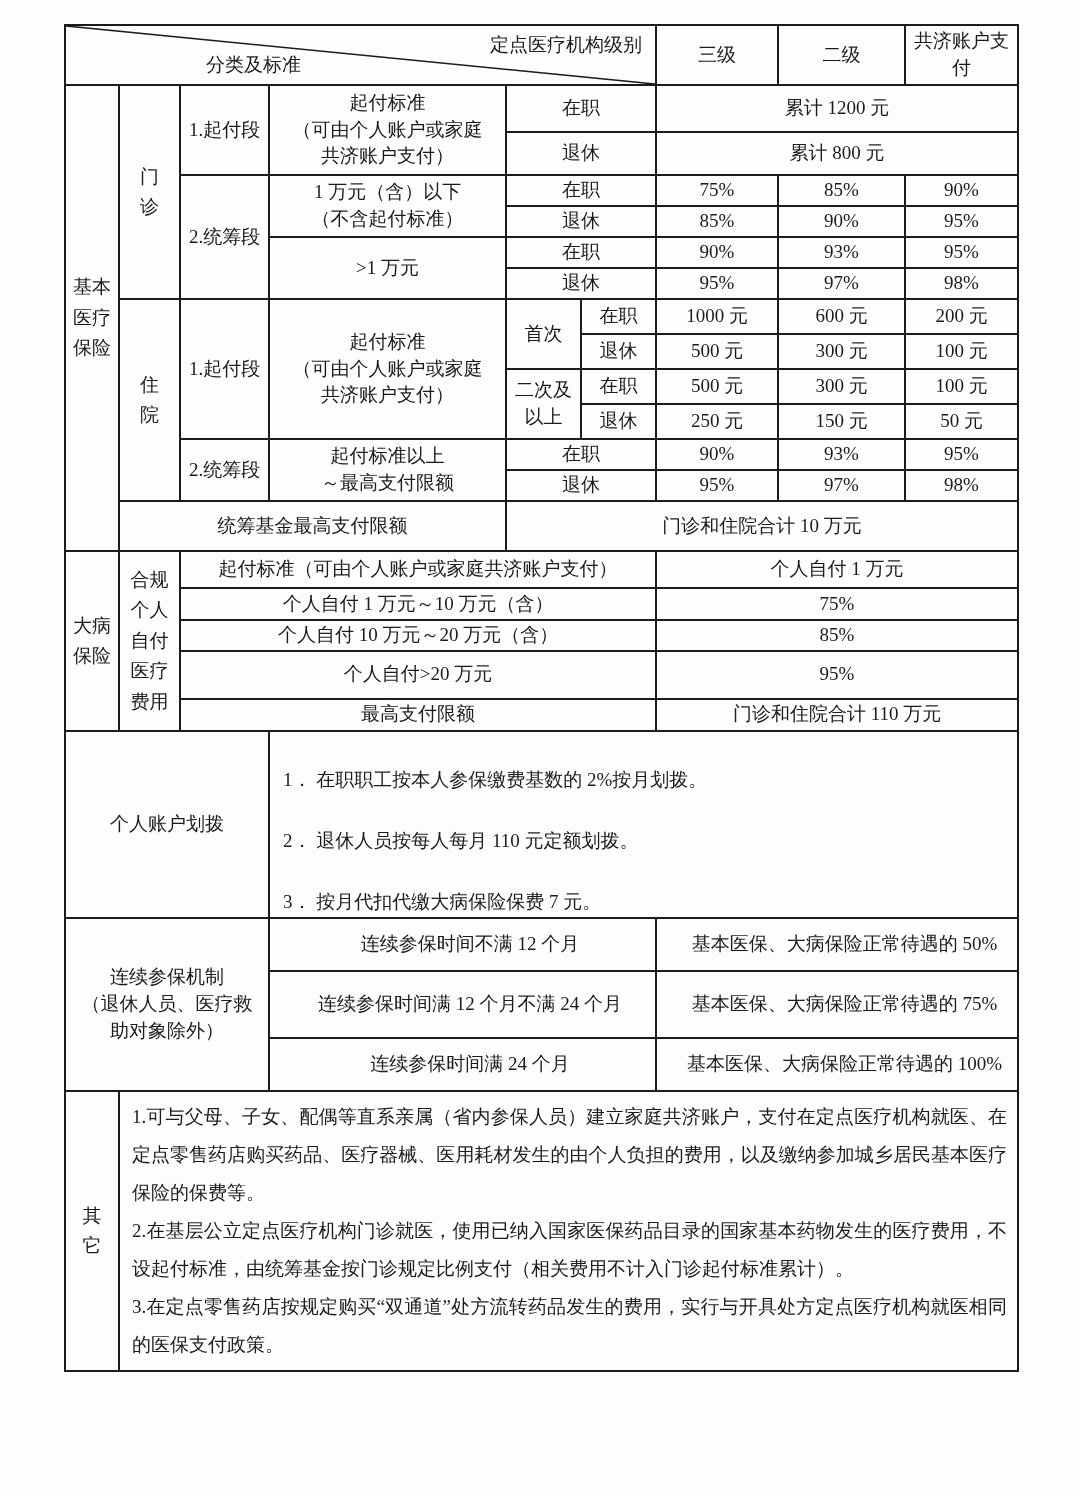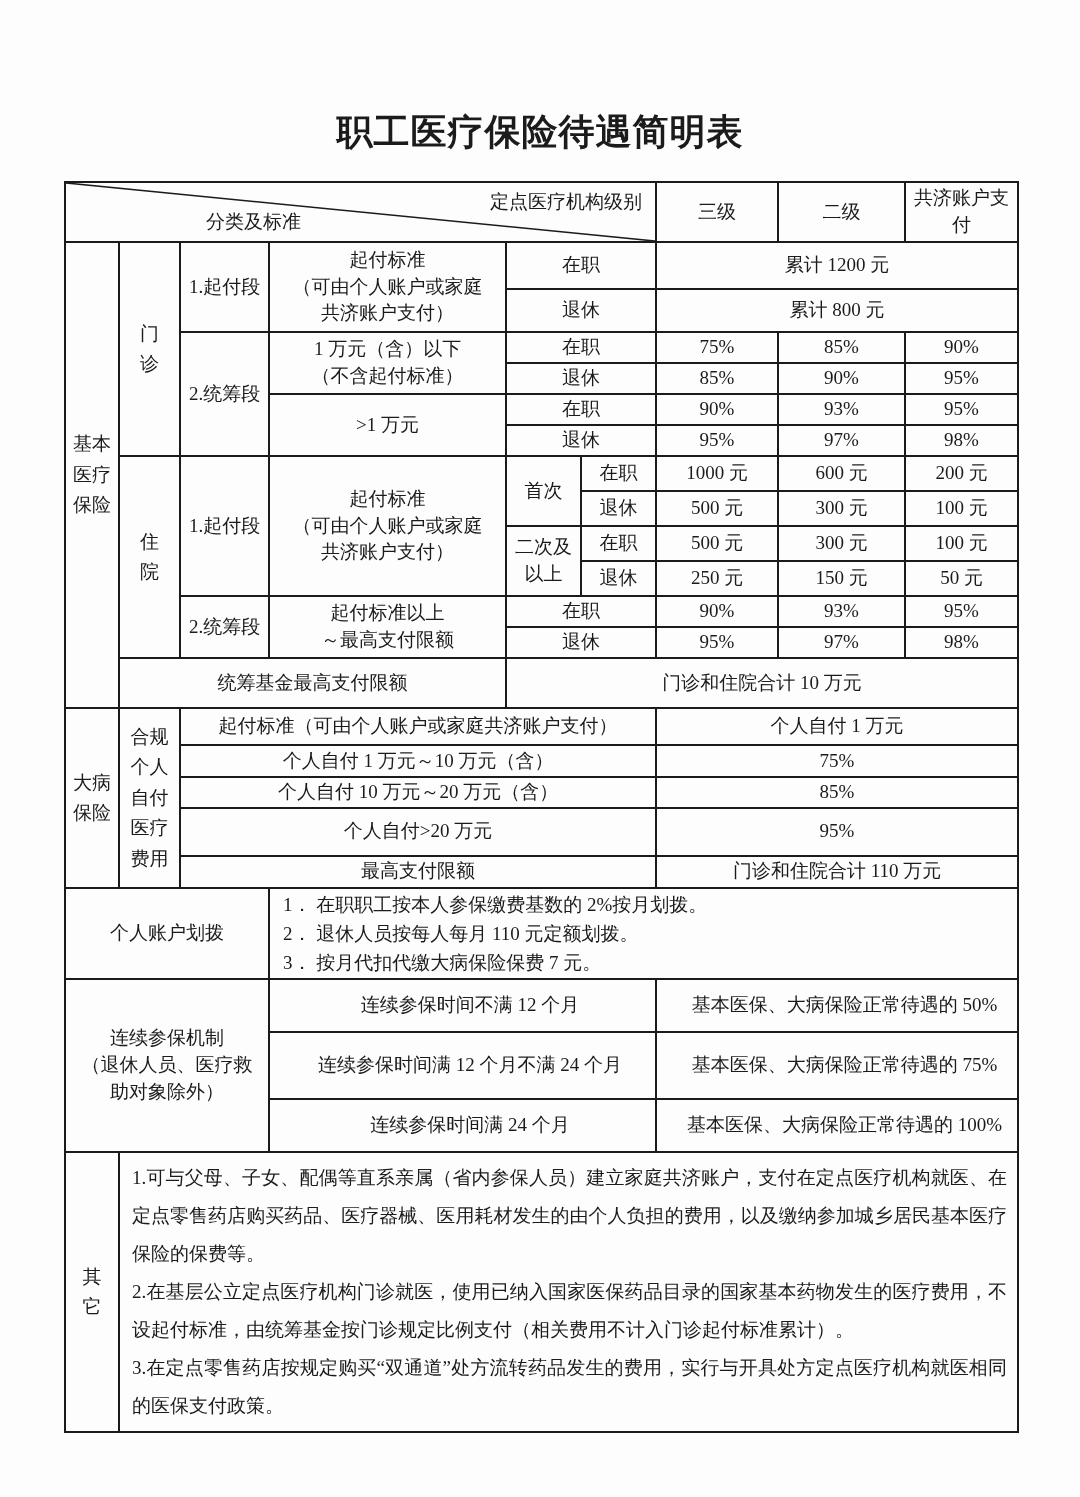--- a/index.html
+++ b/index.html
@@ -32,29 +32,28 @@
     font-size:19px;line-height:1.42;
     padding:1px 2px;overflow:hidden;
   }
   .preline{white-space:pre-line;}
   .vlabel{line-height:1.6;}
   .left{text-align:center;padding-left:17px;}
   .diag{position:relative;padding:0;}
   .diag svg{position:absolute;left:0;top:0;width:100%;height:100%;display:block;}
   .diag .corner-top{position:absolute;top:6px;right:13px;font-size:19px;}
   .diag .corner-bottom{position:absolute;bottom:5px;left:140px;font-size:19px;}
-  .acct-line{line-height:29px;text-align:left;padding-left:11px;}
+  .acct-line{line-height:29px;text-align:left;padding-left:11px;margin-top:32px;}
   .other-cell{padding:6px 10px 6px 12px;}
   .para{line-height:38px;text-align:justify;font-size:19px;}
 </style>
 </head>
 <body>
 
 <div class="page">
-  <h1 class="title">职工医疗保险待遇简明表</h1>
 
   <table class="main">
     <colgroup>
       <col style="width:54px">
         <col style="width:61px">
         <col style="width:89px">
       <col style="width:237px">
         <col style="width:75px">
         <col style="width:75px">
       <col style="width:122px">

